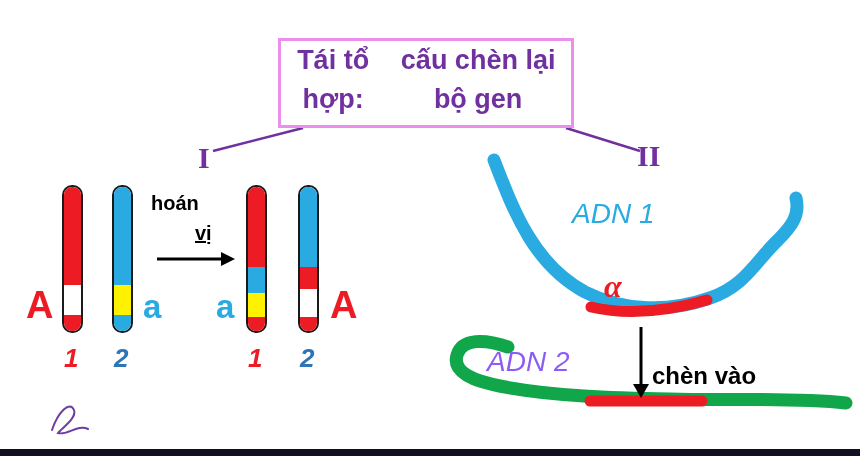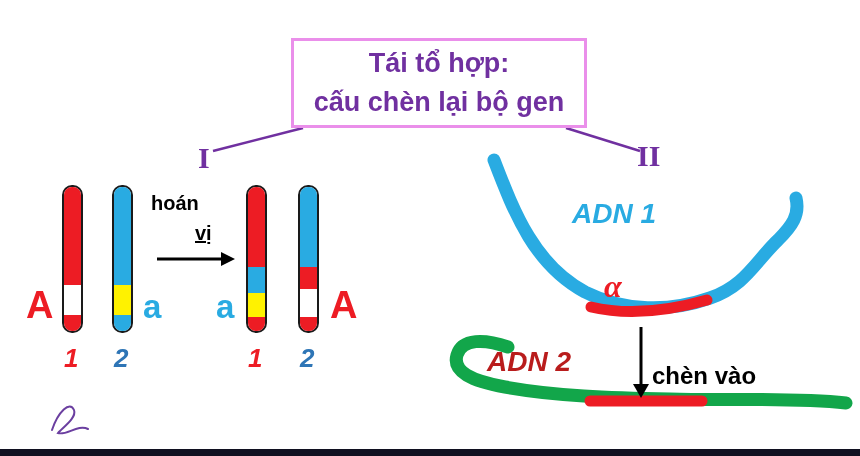--- a/index.html
+++ b/index.html
@@ -21,24 +21,23 @@
     position: absolute;
     left: 278px; top: 38px;
     width: 296px; height: 90px;
     border: 3px solid #ea8fea;
     background: #ffffff;
     color: #7030a0;
     font-weight: bold;
     font-size: 27px;
     text-align: center;
     display: flex;
-    flex-direction: column;
+    flex-direction: row;
     justify-content: center;
     line-height: 1.45;
-    margin-left: 13px;
   }
   .section-label {
     position: absolute;
     font-family: "Liberation Serif", serif;
     font-weight: bold;
     font-size: 30px;
     color: #7030a0;
   }
   .chromosome {
     position: absolute;
@@ -73,26 +72,26 @@
   .num-blue { color: #2e75b6; }
   .swap-word {
     position: absolute;
     color: #000000;
     font-weight: bold;
     font-size: 20px;
   }
   .swap-word.underlined { text-decoration: underline; }
   .dna-label {
     position: absolute;
-    font-weight: bold;
+    font-weight: normal;
     font-style: italic;
     font-size: 28px;
   }
   .adn1-label { color: #29abe2; }
-  .adn2-label { color: #b91c1c; }
+  .adn2-label { color: #8b5cf6; }
   .alpha-label {
     position: absolute;
     font-family: "Liberation Serif", serif;
     color: #ed1c24;
     font-weight: bold;
     font-style: italic;
     font-size: 32px;
   }
   .caption-text {
     position: absolute;

